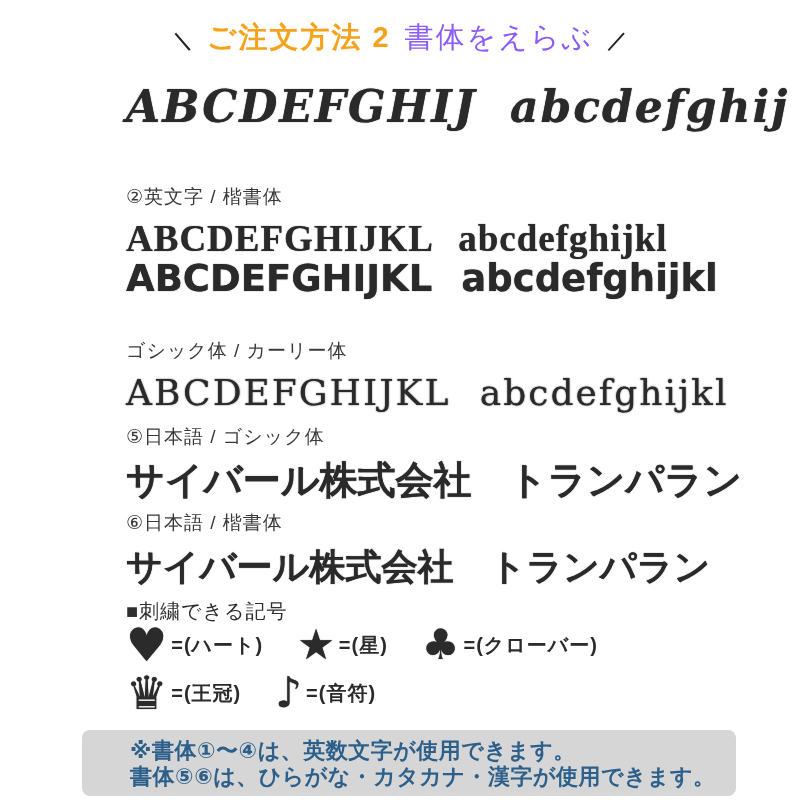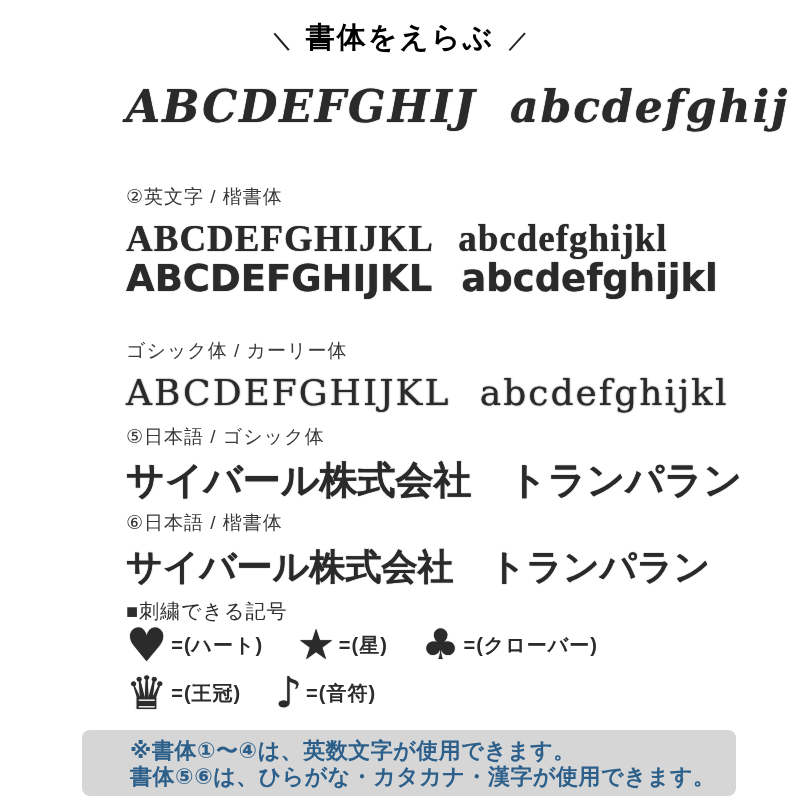--- a/index.html
+++ b/index.html
@@ -29,22 +29,22 @@
     transform: translateY(2px);
   }
   .title-highlight {
     font-size: 29px;
     font-weight: bold;
     color: #F5A31D;
     letter-spacing: 2px;
   }
   .title-rest {
     font-size: 29px;
-    font-weight: bold;
-    color: #000000;
+    font-weight: normal;
+    color: #8b5cf6;
     letter-spacing: 2px;
   }
 
   
   .section { position: absolute; left: 126px; width: 560px; }
   .section-label {
     font-size: 19px;
     color: #3a3a3a;
     letter-spacing: 1px;
     margin-bottom: 2px;
@@ -156,20 +156,21 @@
     margin-left: 12px;
   }
 </style>
 </head>
 <body>
 
 <div class="page">
 
   <div class="title-row">
     <span class="title-mark">＼</span>
+    <span class="title-highlight">ご注文方法 2</span>
     <span class="title-rest">書体をえらぶ</span>
     <span class="title-mark">／</span>
   </div>
 
   <div class="section sec1">
     <div class="sample sample-script">ABCDEFGHIJ abcdefghij</div>
   </div>
 
   <div class="section sec2">
     <div class="section-label">②英文字 / 楷書体</div>

